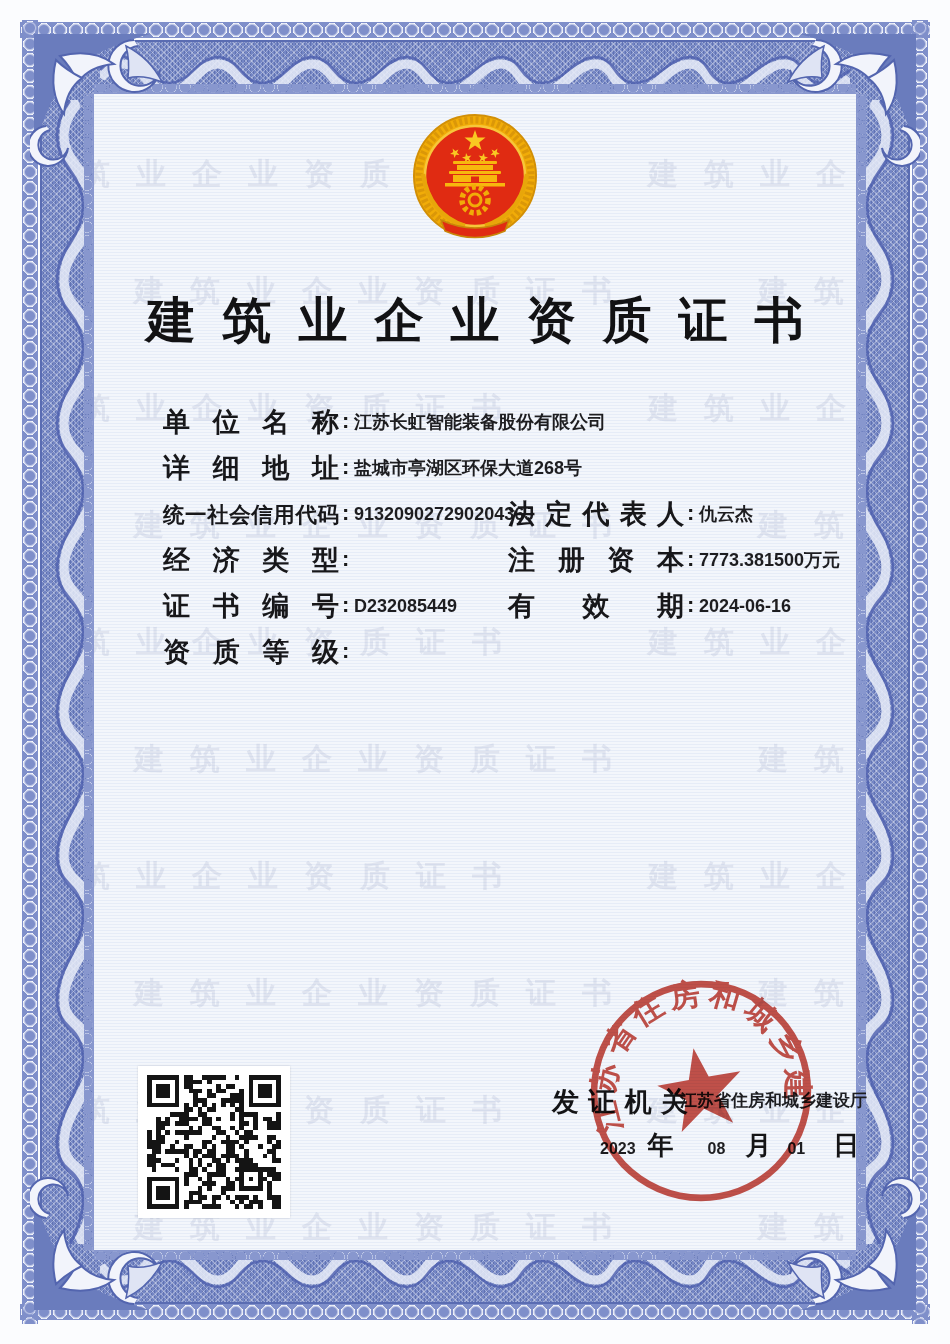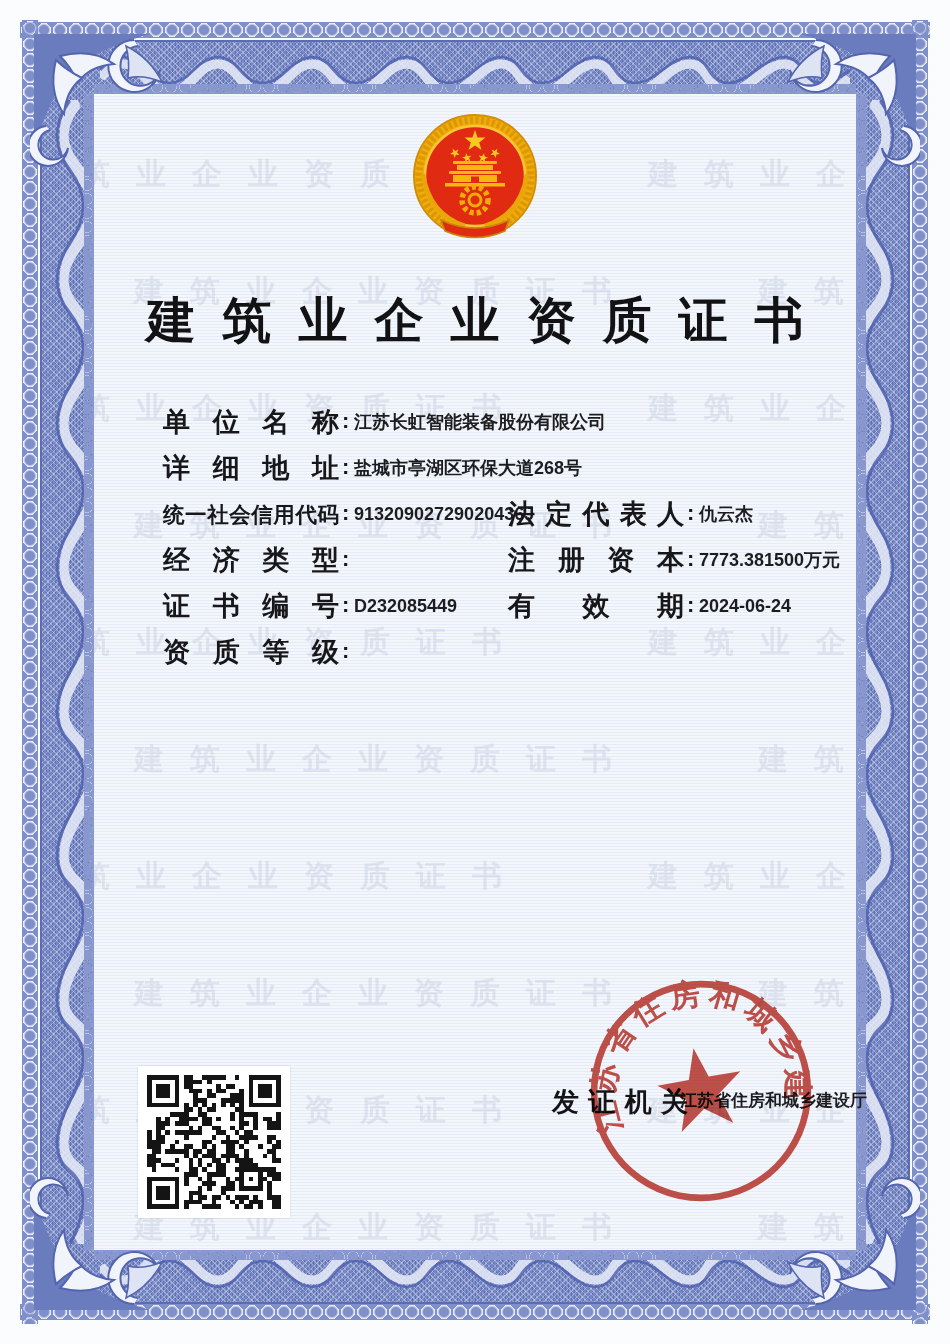--- a/index.html
+++ b/index.html
@@ -283,21 +283,21 @@
           <span>号</span>
         </span>
         <span class="fcolon">:</span>
         <span class="fvalue">D232085449</span>
         <span class="flabel l2">
           <span>有</span>
           <span>效</span>
           <span>期</span>
         </span>
         <span class="fcolon c2">:</span>
-        <span class="fvalue v2">2024-06-24</span>
+        <span class="fvalue v2">2024-06-16</span>
       </div>
       <div class="frow">
         <span class="flabel">
           <span>资</span>
           <span>质</span>
           <span>等</span>
           <span>级</span>
         </span>
         <span class="fcolon">:</span>
       </div>
@@ -726,20 +726,28 @@
       </svg>
   </div>
 
   <div class="issuer-label">
       <span>发</span>
       <span>证</span>
       <span>机</span>
       <span>关</span>
     </div>
   <div class="issuer-value">江苏省住房和城乡建设厅</div>
+  <div class="date-row">
+    <span class="num">2023</span>
+    <span class="cn dr-y">年</span>
+    <span class="num dr-m">08</span>
+    <span class="cn dr-mc">月</span>
+    <span class="num dr-d">01</span>
+    <span class="cn dr-dc">日</span>
+  </div>
 
   <div class="seal">
     <svg viewBox="0 0 240 240">
       <defs>
         <path id="sealArc" d="M 42.1 156.3 A 86 86 0 1 1 197.9 156.3" fill="none"></path>
       </defs>
       <g transform="rotate(-10 120 120)">
         <circle cx="120" cy="120" r="106" fill="none" stroke="#c23b31" stroke-width="6.5"></circle>
         <polygon points="120,77 130,107.2 161.8,107.4 136.2,126.3 145.9,156.6 120,138 94.1,156.6 103.8,126.3 78.2,107.4 110,107.2" fill="#c23b31"></polygon>
         <text font-size="30" font-weight="bold" fill="#c23b31" letter-spacing="6" font-family="'Liberation Sans','DejaVu Sans',sans-serif">

